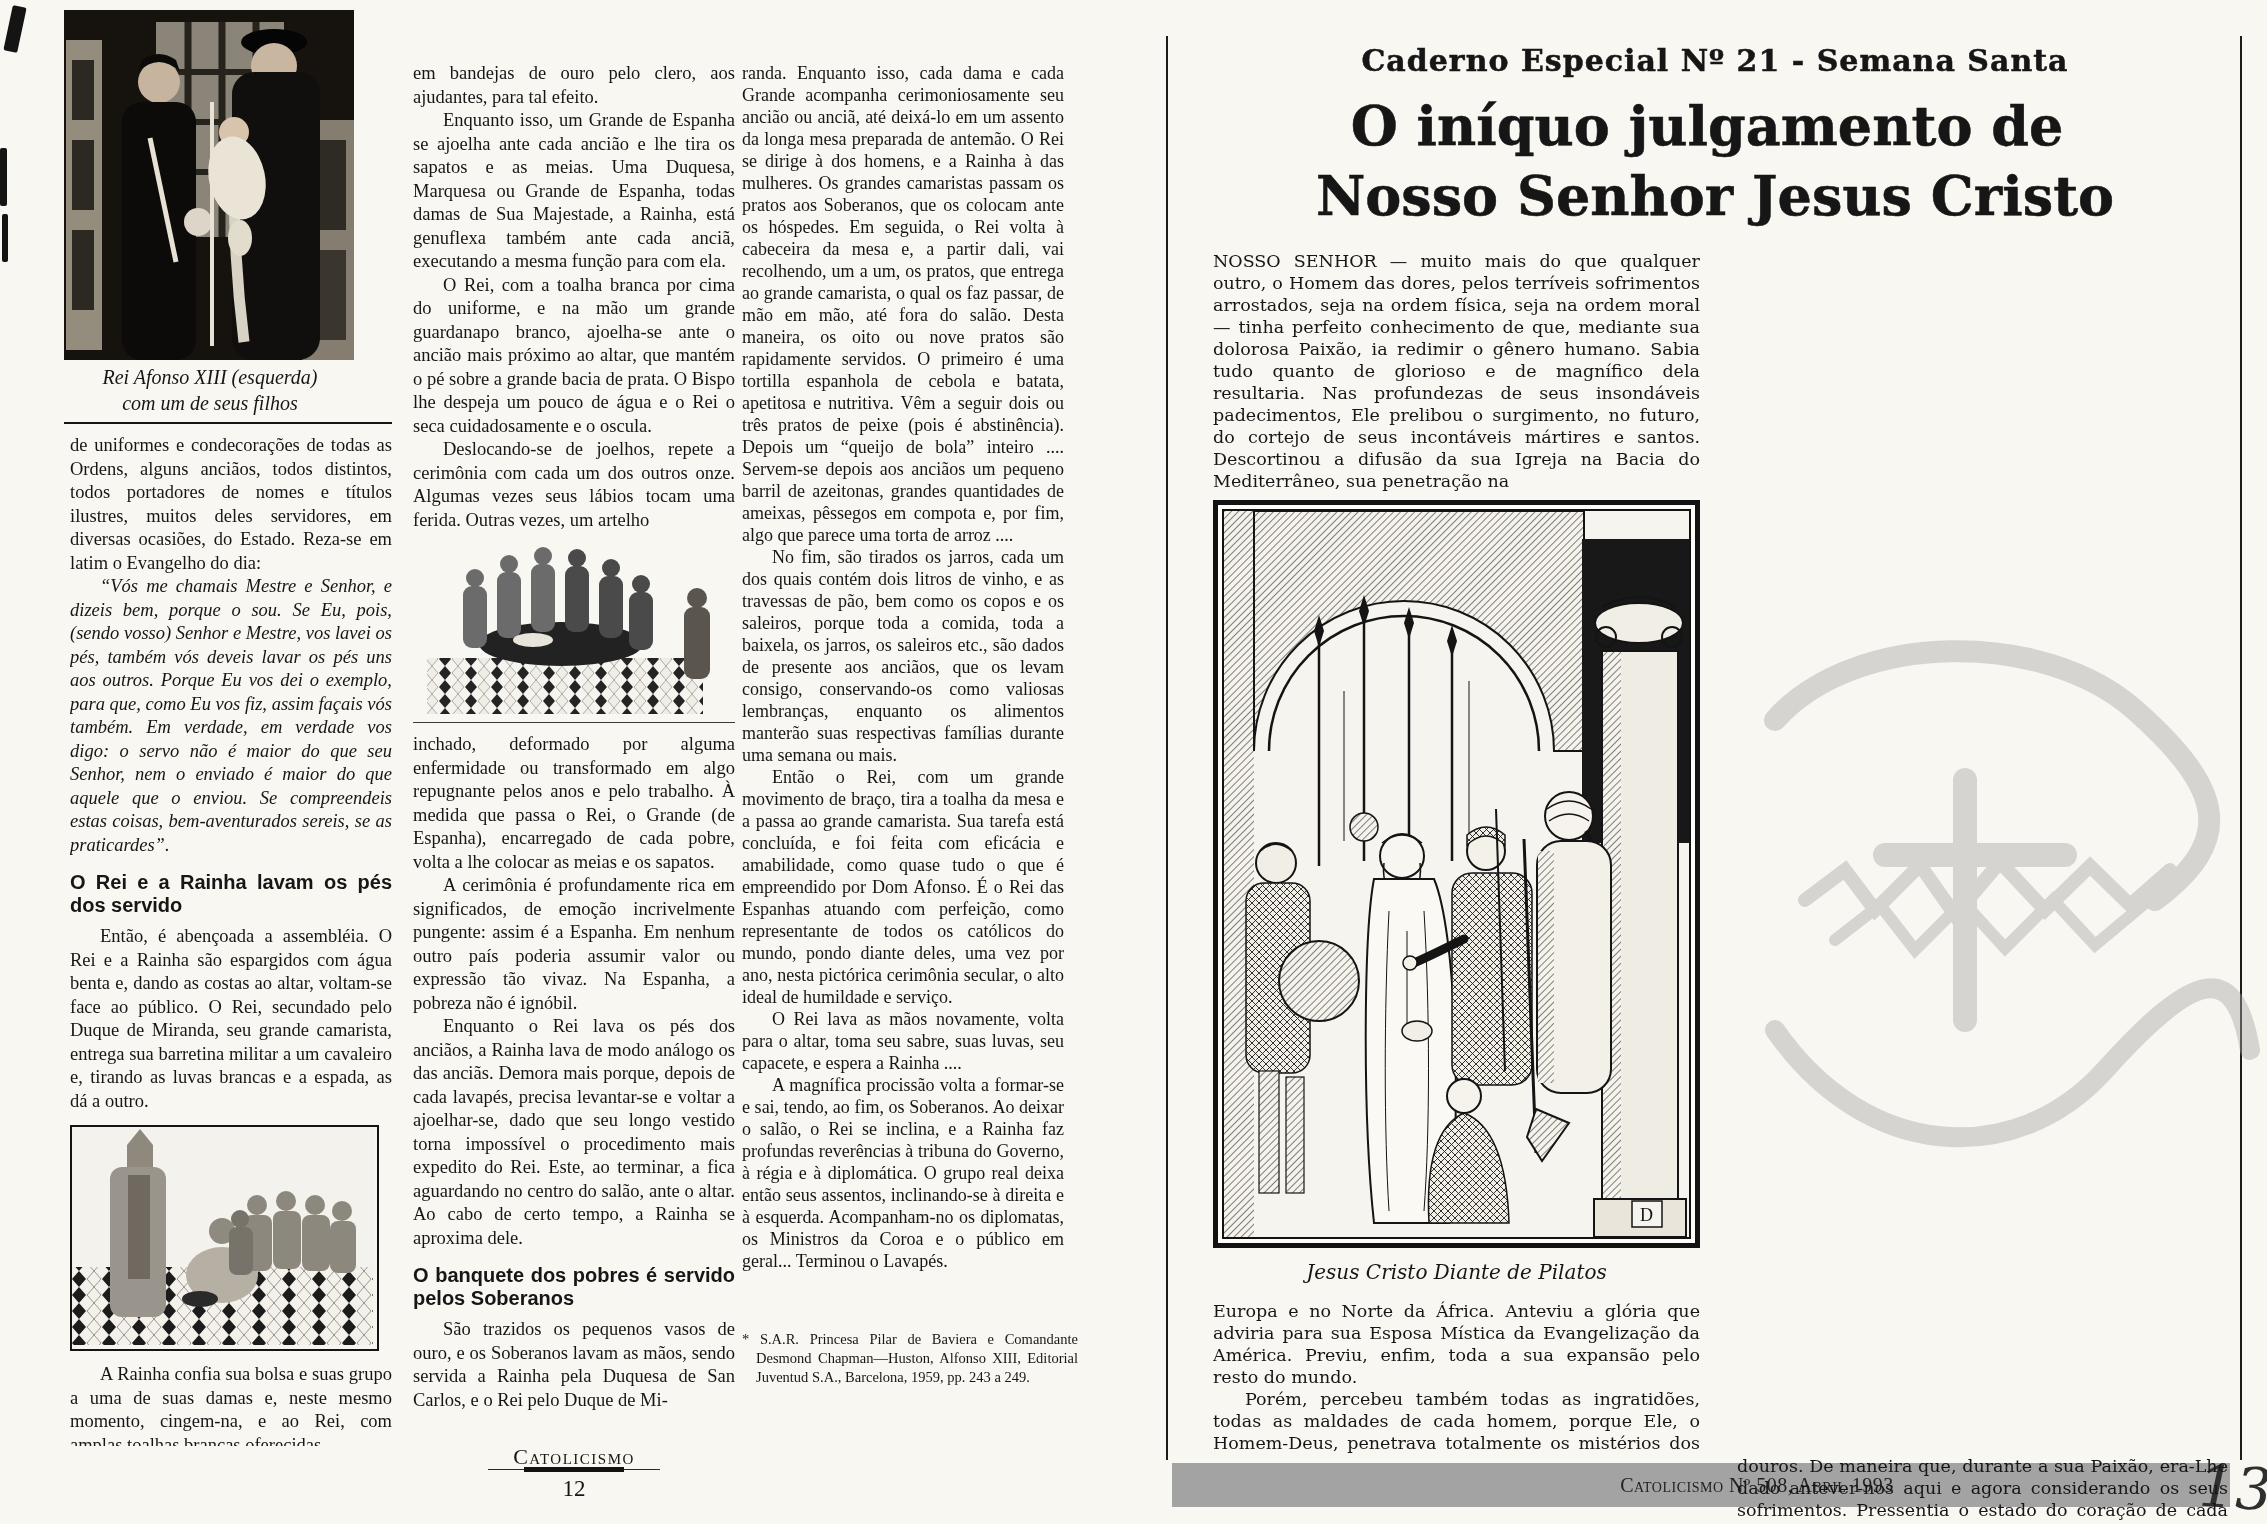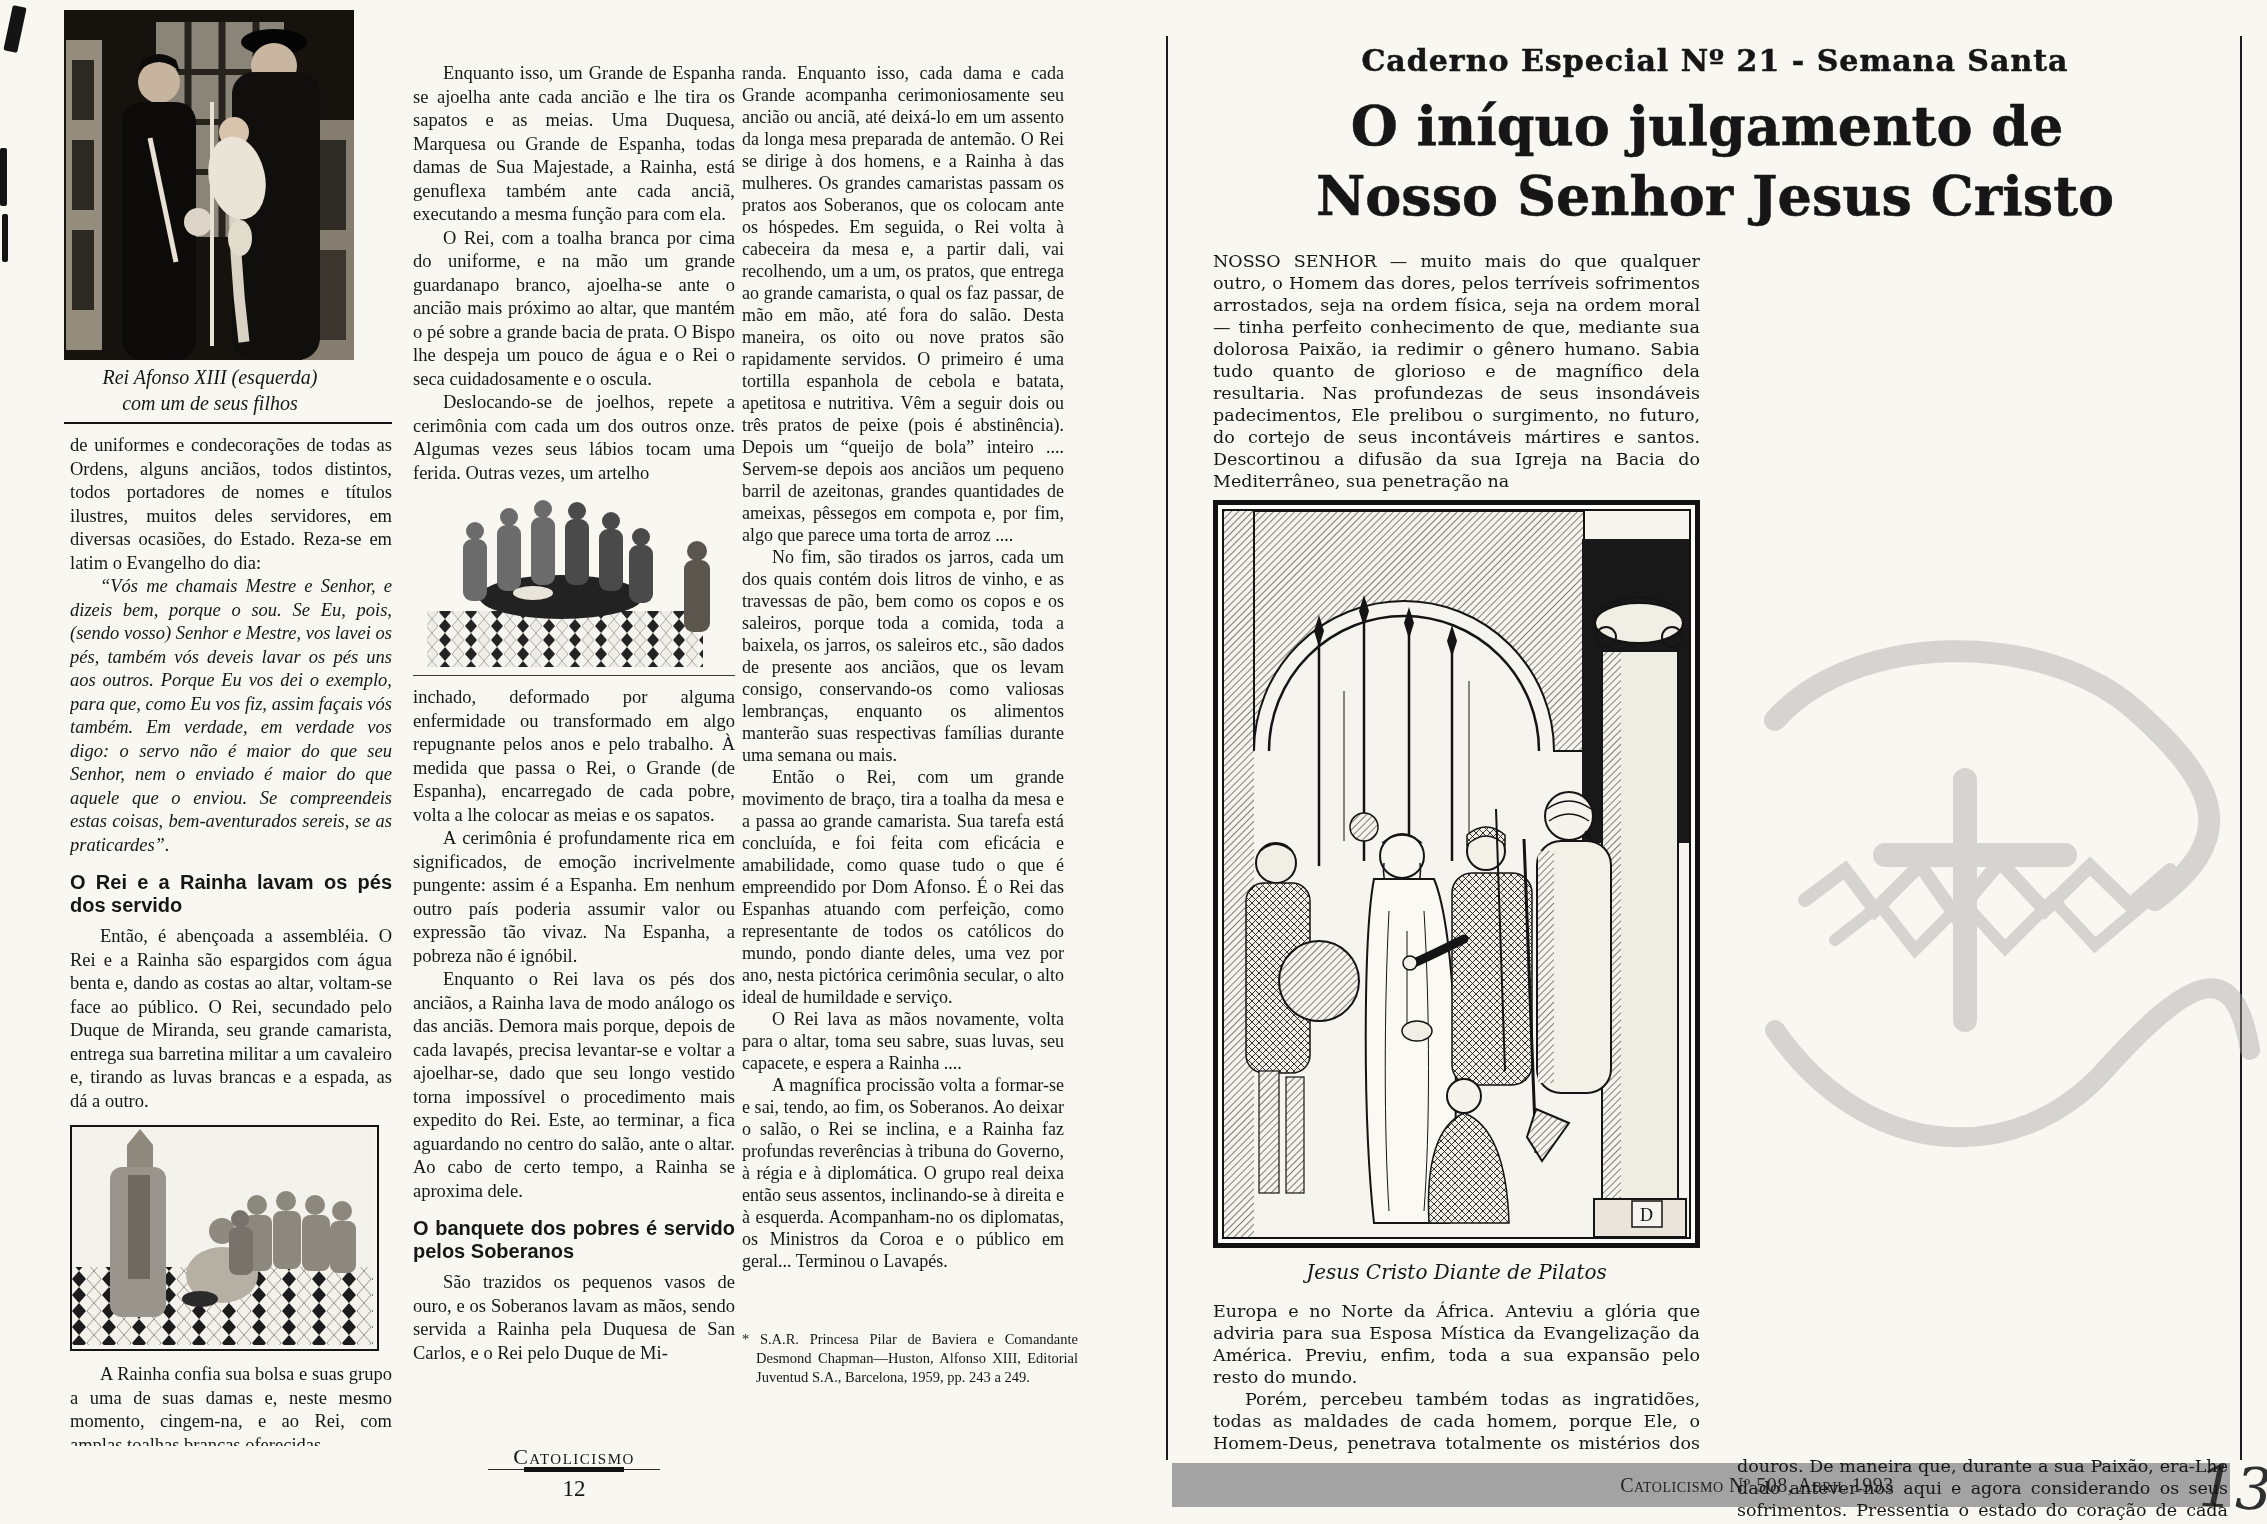--- a/index.html
+++ b/index.html
@@ -133,20 +133,21 @@
           <g fill="#77726a">
             <circle cx="168" cy="92" r="9"></circle>
               <rect x="157" y="100" width="24" height="48" rx="8"></rect>
           </g>
         </svg>
       </figure>
       <p class="ind">A Rainha confia sua bolsa e suas grupo a uma de suas damas e, neste mesmo momento, cingem-na, e ao Rei, com amplas toalhas brancas oferecidas</p>
     </div>
 
     <div class="colbox c2 just" style="left:413px;top:62px;width:322px;height:1386px;">
+      <p>em bandejas de ouro pelo clero, aos ajudantes, para tal efeito.</p>
       <p class="ind">Enquanto isso, um Grande de Espanha se ajoelha ante cada ancião e lhe tira os sapatos e as meias. Uma Duquesa, Marquesa ou Grande de Espanha, todas damas de Sua Majestade, a Rainha, está genuflexa também ante cada anciã, executando a mesma função para com ela.</p>
       <p class="ind">O Rei, com a toalha branca por cima do uniforme, e na mão um grande guardanapo branco, ajoelha-se ante o ancião mais próximo ao altar, que mantém o pé sobre a grande bacia de prata. O Bispo lhe despeja um pouco de água e o Rei o seca cuidadosamente e o oscula.</p>
       <p class="ind">Deslocando-se de joelhos, repete a cerimônia com cada um dos outros onze. Algumas vezes seus lábios tocam uma ferida. Outras vezes, um artelho</p>
       <figure class="eng2" style="margin-left:0;">
         <svg width="322" height="180" viewBox="0 0 322 180">
           <defs>
             <pattern id="chk2" width="26" height="14" patternUnits="userSpaceOnUse">
               <rect width="26" height="14" fill="#f6f4ee"></rect>
               <polygon points="6,0 12,7 6,14 0,7" fill="#242424"></polygon>
               <polygon points="19,0 25,7 19,14 13,7" fill="#efede6" stroke="#666" stroke-width="0.5"></polygon>

